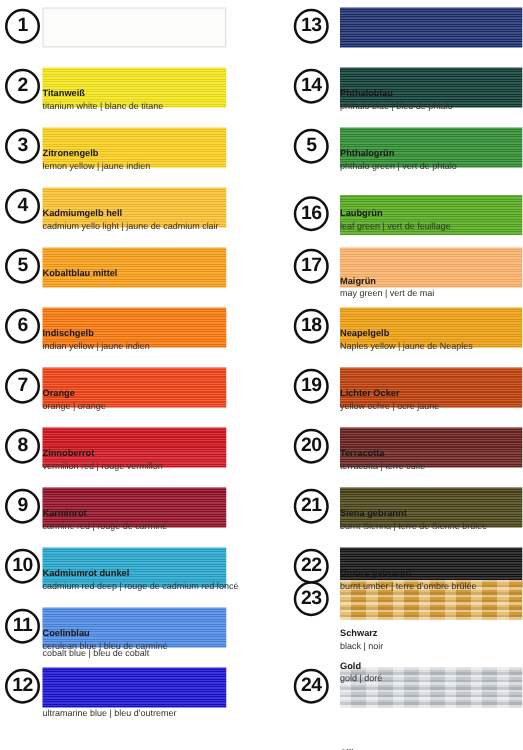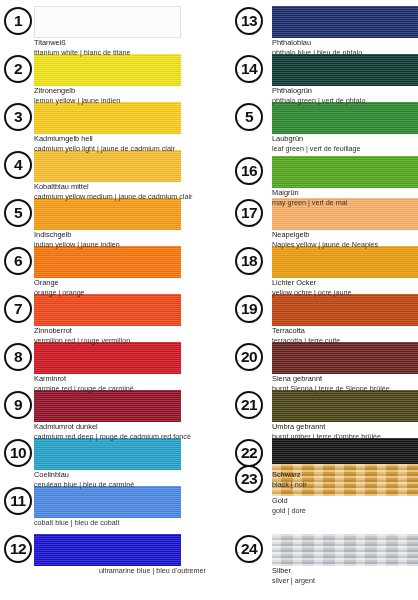--- a/index.html
+++ b/index.html
@@ -118,24 +118,25 @@
     top: 32px;
     width: 172px;
     z-index: 2;
   }
   .col-right .caption {
     left: 63px;
     width: 150px;
   }
   .name-de {
     font-size: 7.4px;
-    font-weight: normal;
+    font-weight: bold;
     color: #1a1a1a;
     line-height: 9.5px;
     white-space: nowrap;
+    margin-top: 32px;
   }
   .name-tr {
     font-size: 7.2px;
     font-weight: normal;
     color: #333333;
     line-height: 9.5px;
     white-space: nowrap;
   }
 </style>
 </head>
@@ -165,21 +166,20 @@
         <div class="caption">
           <div class="name-de">Kadmiumgelb hell</div>
           <div class="name-tr">cadmium yello light | jaune de cadmium clair</div>
         </div>
       </div>
       <div class="swatch-row" style="top: 150px; position: absolute; left: 0px; width: 100%;">
         <div class="badge">4</div>
         <div class="patch textured" style="background: rgb(251, 192, 47);"></div>
         <div class="caption">
           <div class="name-de">Kobaltblau mittel</div>
-          <div class="name-tr">cadmium yellow medium | jaune de cadmium clair</div>
         </div>
       </div>
       <div class="swatch-row" style="top: 198px; position: absolute; left: 0px; width: 100%;">
         <div class="badge">5</div>
         <div class="patch textured" style="background: rgb(248, 157, 20);"></div>
         <div class="caption">
           <div class="name-de">Indischgelb</div>
           <div class="name-tr">indian yellow | jaune indien</div>
         </div>
       </div>
@@ -223,21 +223,21 @@
           <div class="name-tr">cerulean blue | bleu de carminé</div>
         </div>
       </div>
       <div class="swatch-row" style="top: 486px; position: absolute; left: 0px; width: 100%;">
         <div class="badge">11</div>
         <div class="patch textured" style="background: rgb(75, 136, 227);"></div>
         <div class="caption">
           <div class="name-tr">cobalt blue | bleu de cobalt</div>
         </div>
       </div>
-      <div class="swatch-row" style="top: 534px; position: absolute; left: 0px; width: 100%; text-align: right;">
+      <div class="swatch-row" style="top: 534px; position: absolute; left: 0px; width: 100%;">
         <div class="badge">12</div>
         <div class="patch textured" style="background: rgb(23, 16, 206);"></div>
         <div class="caption">
           <div class="name-tr">ultramarine blue | bleu d'outremer</div>
         </div>
       </div>
     </div>
   <div class="column col-right">
       <div class="swatch-row" style="top: 6px; position: absolute; left: 0px; width: 100%;">
         <div class="badge">13</div>

